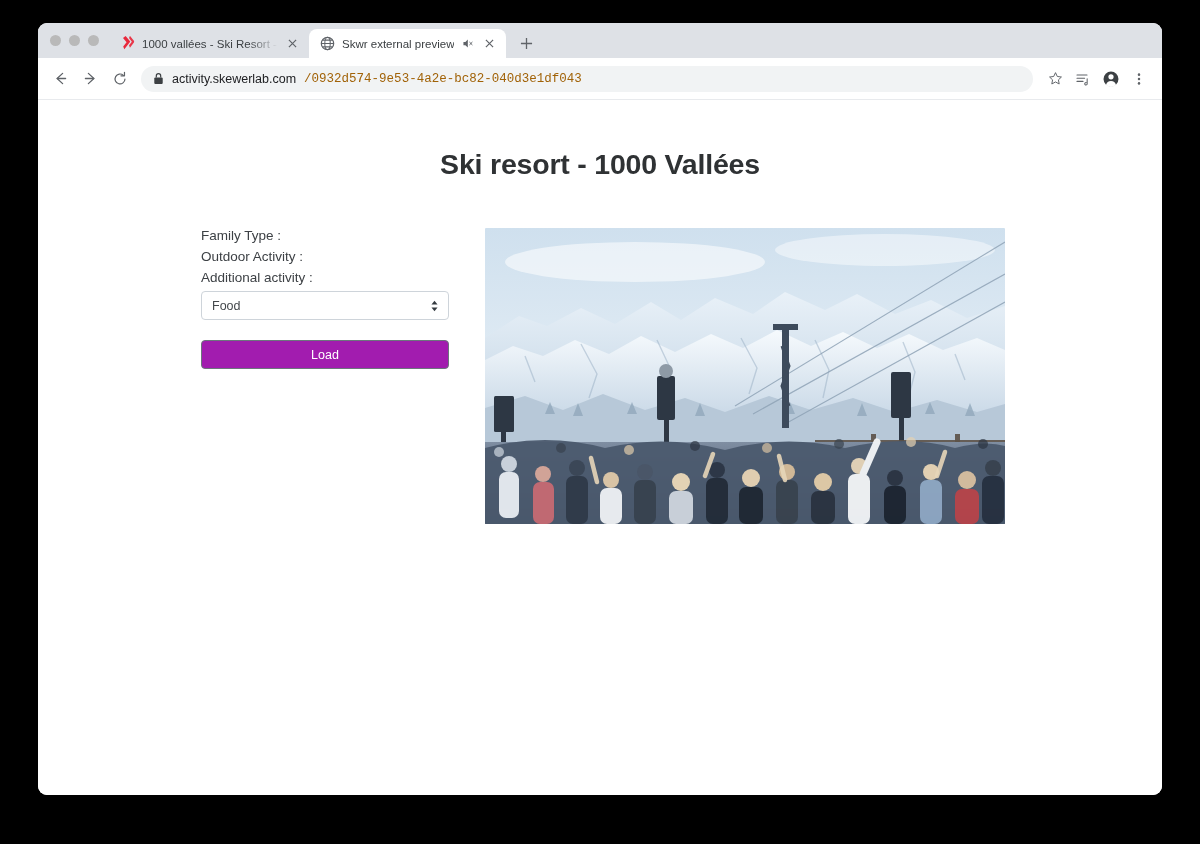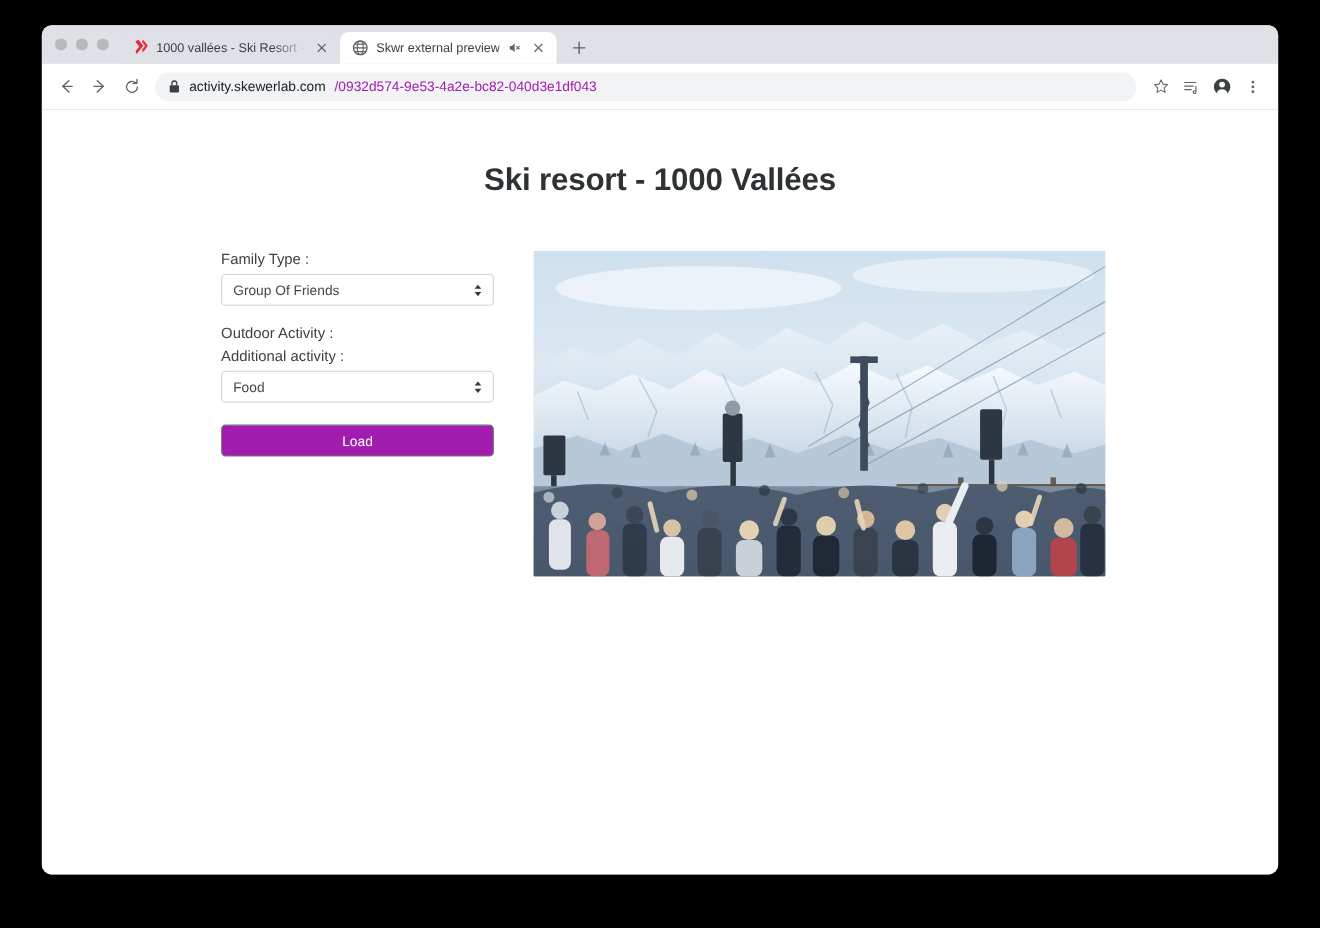--- a/index.html
+++ b/index.html
@@ -101,21 +101,21 @@
     border-radius: 13px;
     display: flex;
     align-items: center;
     padding: 0 12px;
     margin: 0 7px 0 5px;
     gap: 8px;
     font-size: 12.5px;
     overflow: hidden;
   }
   .url-host { color: #202124; white-space: nowrap; }
-  .url-path { color: #a21caf; white-space: nowrap; }
+  .url-path { color: #a16207; white-space: nowrap; font-family: Liberation Mono, monospace; }
   .tool-icon {
     width: 26px; height: 26px;
     display: flex; align-items: center; justify-content: center;
     color: #5f6368;
     flex: none;
   }
 
   
   .page {
     background: #ffffff;
@@ -307,27 +307,20 @@
   <div class="page">
 
 
     <h1 class="page-title">Ski resort - 1000 Vallées</h1>
 
     <div class="content-row">
 
       <div class="form-col">
 
         <div class="field-label">Family Type :</div>
-        <div class="select-box">
-          <span>Group Of Friends</span>
-          <svg class="select-arrows" viewBox="0 0 10 14">
-            <path d="M5 1.2 L8.4 5.4 H1.6 Z" fill="#343a40"></path>
-            <path d="M5 12.8 L8.4 8.6 H1.6 Z" fill="#343a40"></path>
-          </svg>
-        </div>
 
         <div class="field-label">Outdoor Activity :</div>
 
         <div class="field-label">Additional activity :</div>
         <div class="select-box">
           <span>Food</span>
           <svg class="select-arrows" viewBox="0 0 10 14">
             <path d="M5 1.2 L8.4 5.4 H1.6 Z" fill="#343a40"></path>
             <path d="M5 12.8 L8.4 8.6 H1.6 Z" fill="#343a40"></path>
           </svg>

